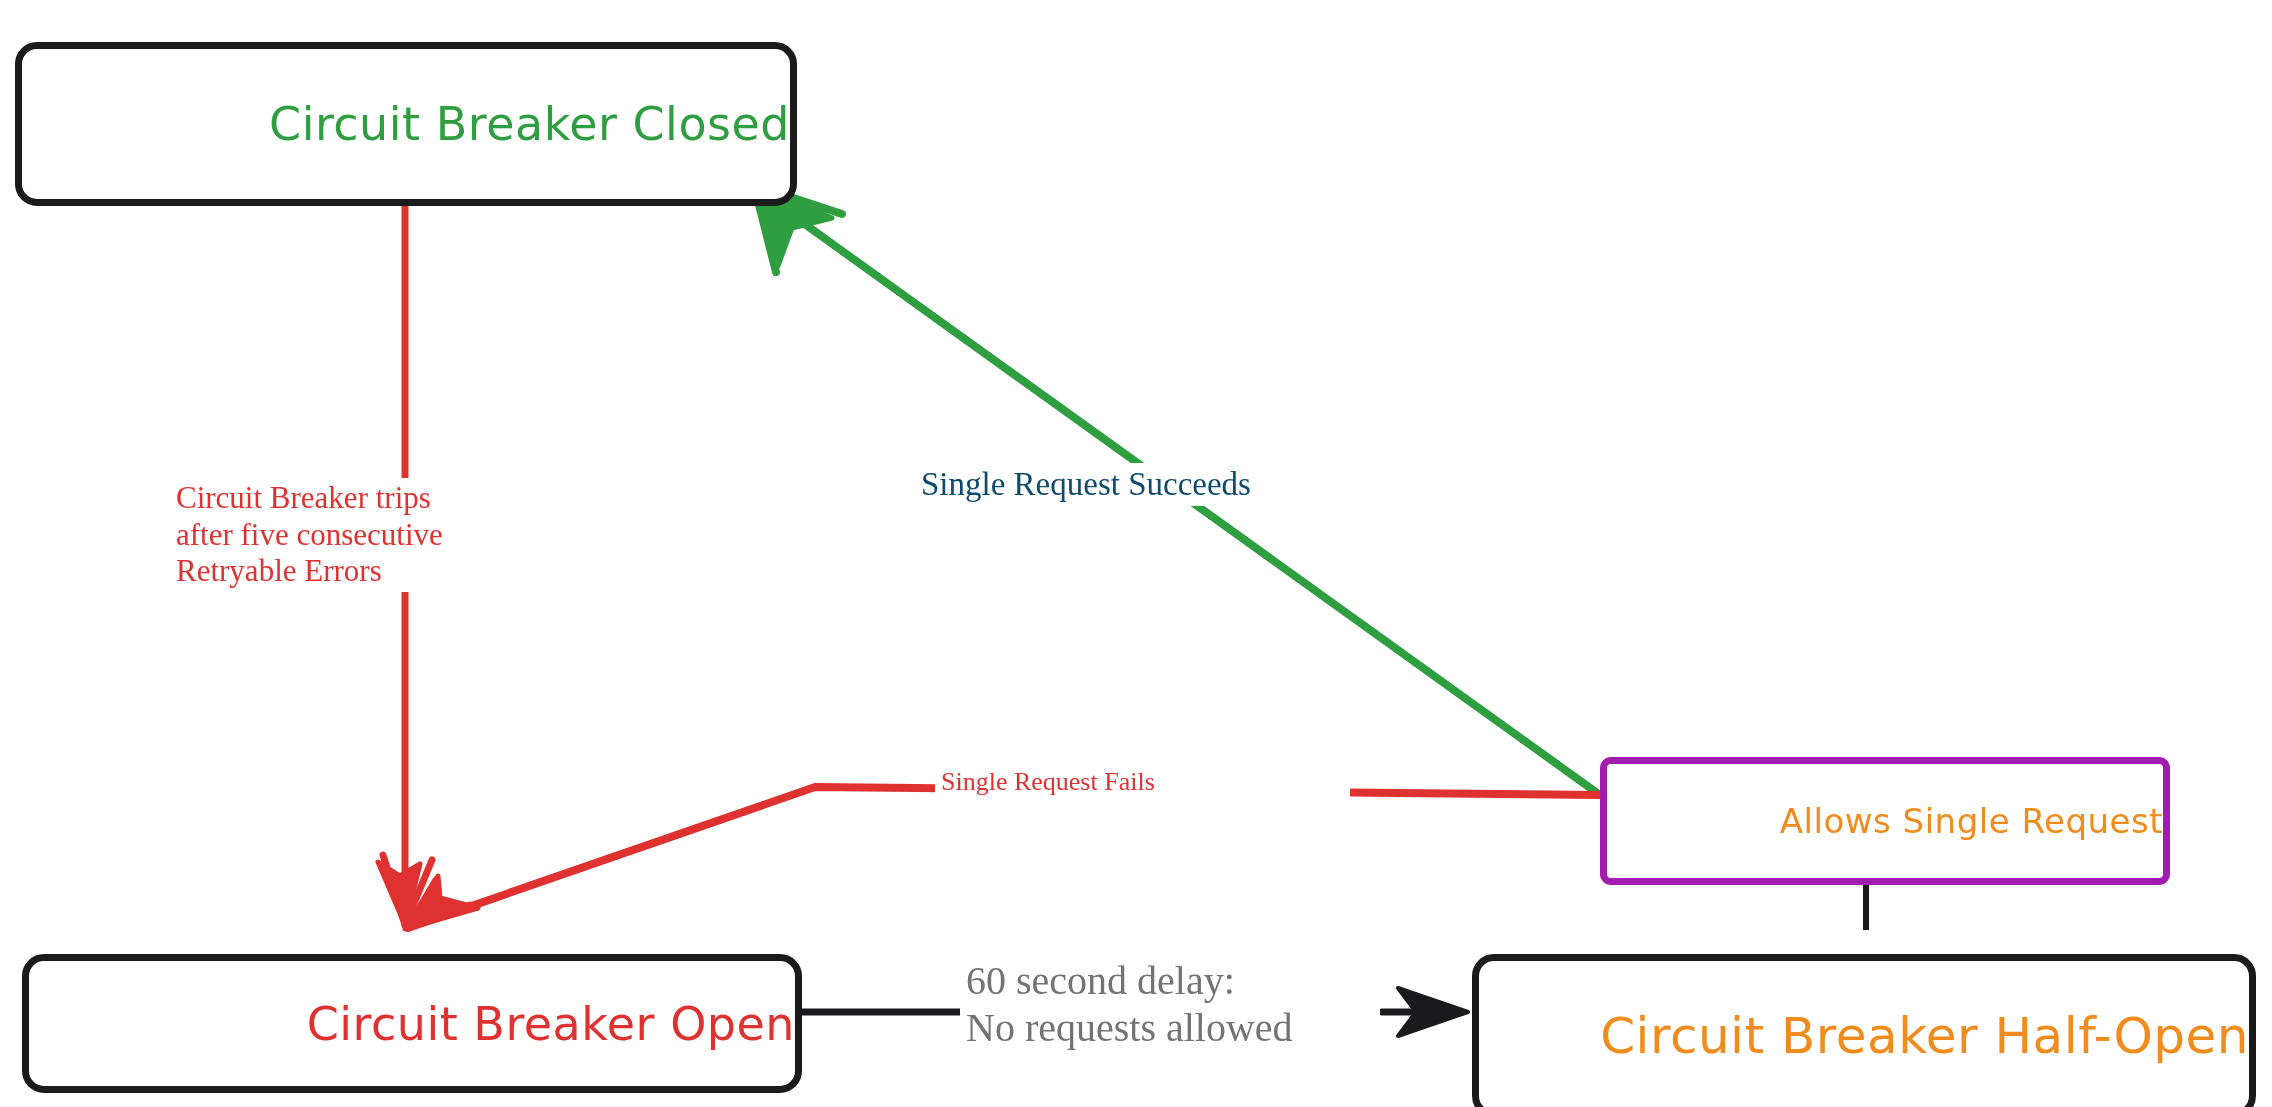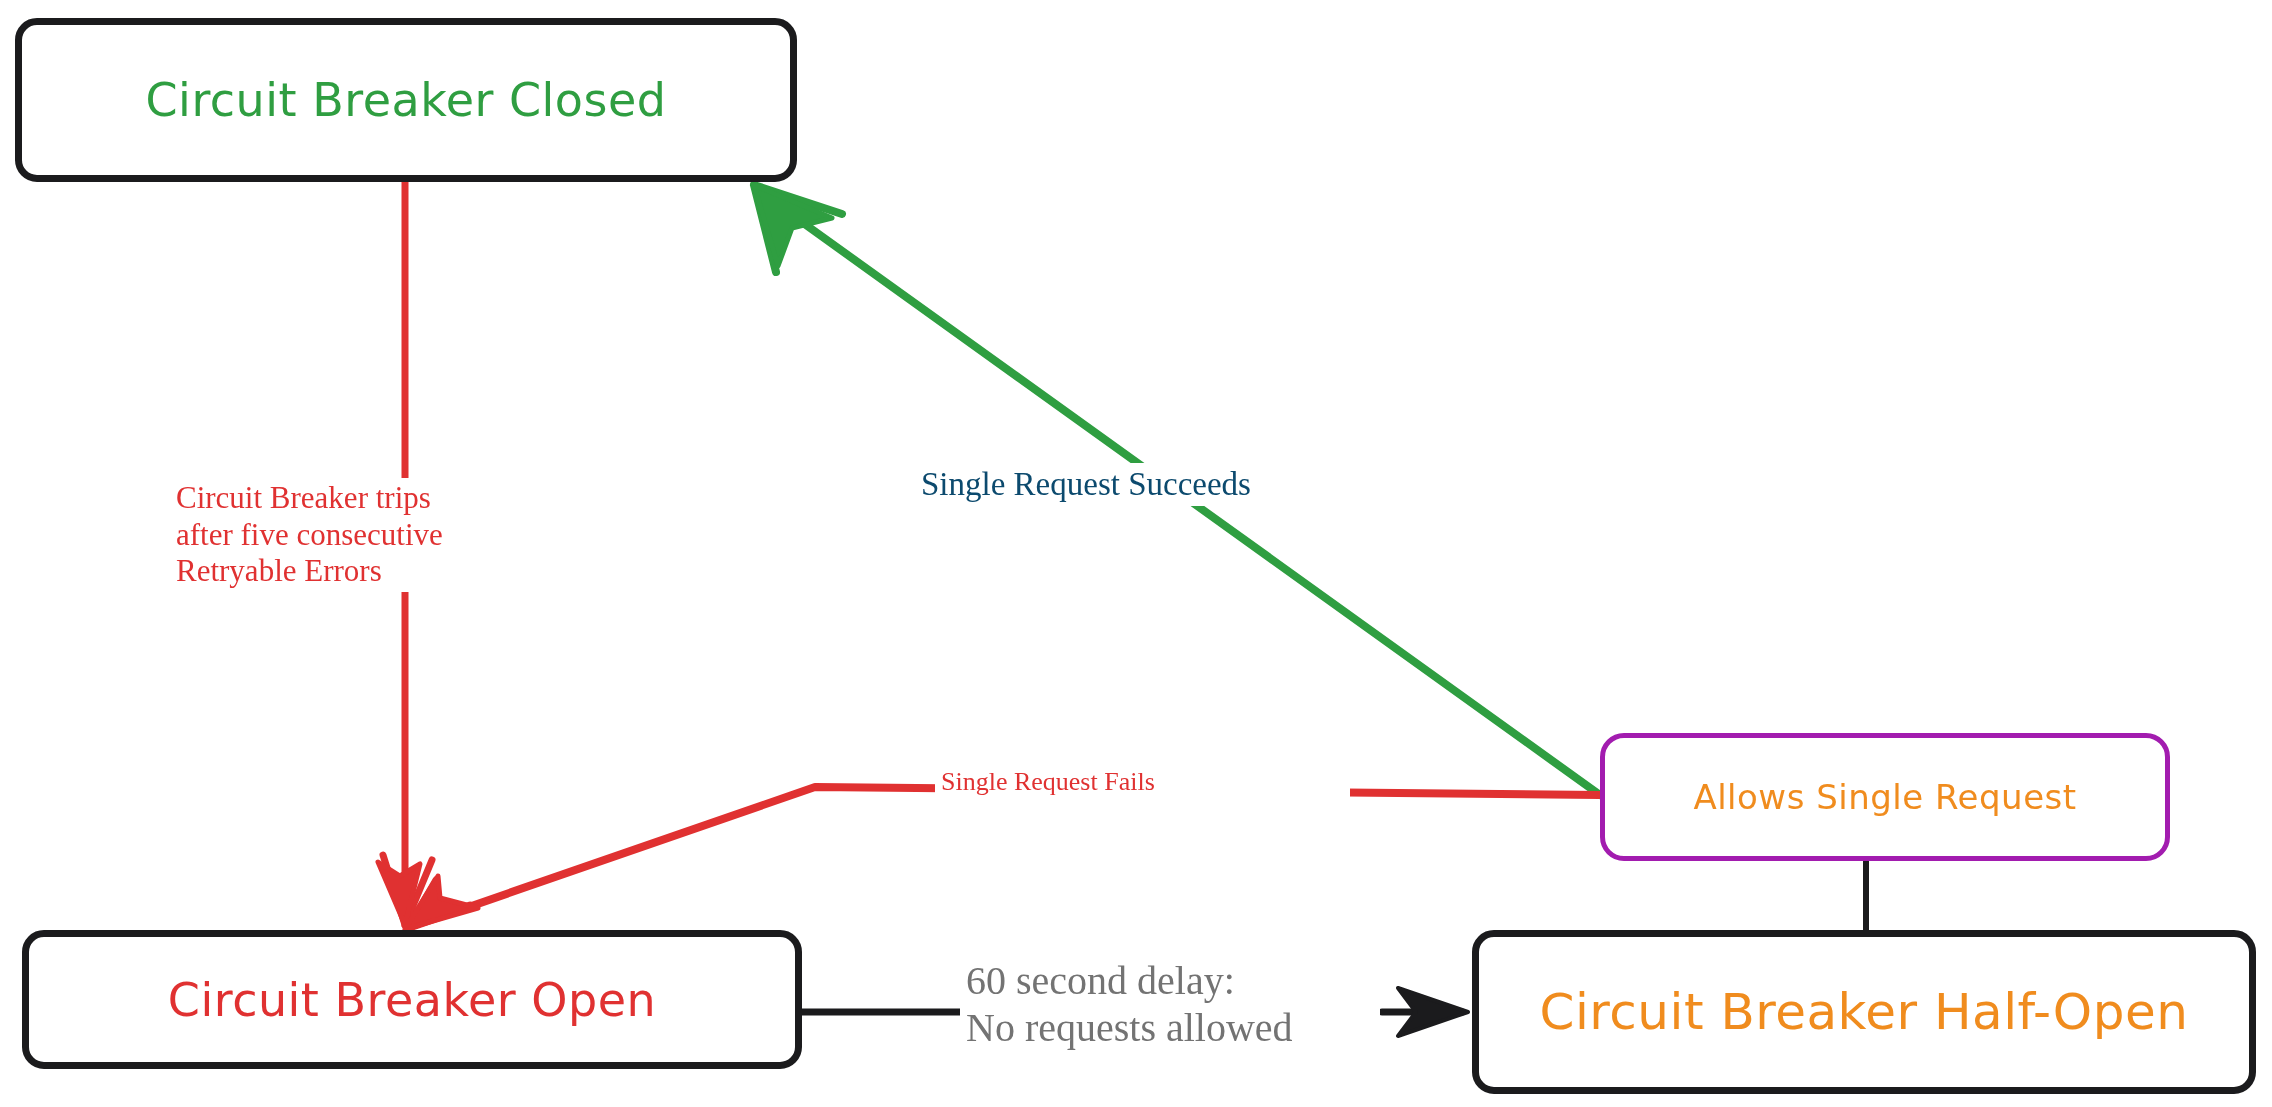--- a/index.html
+++ b/index.html
@@ -23,30 +23,31 @@
     top: 0;
     width: 2272px;
     height: 1107px;
   }
   .node {
     position: absolute;
     box-sizing: border-box;
     background: #ffffff;
     display: flex;
     align-items: center;
-    justify-content: center;
+    justify-content: flex-end;
     text-align: center;
     border-radius: 22px;
+    margin-top: 24px;
   }
   .node-black {
     border: 7px solid #1b1b1d;
   }
   .node-orange {
-    border: 5px solid #a21caf;
-    border-radius: 24px;
+    border: 7px solid #a21caf;
+    border-radius: 11px;
   }
   .node-label {
     font-family: "DejaVu Sans", sans-serif;
     font-weight: 400;
     letter-spacing: 0.5px;
     white-space: nowrap;
   }
   .lbl-green  { color: #2f9e41; }
   .lbl-red    { color: #e03131; }
   .lbl-orange { color: #f08c1e; }

